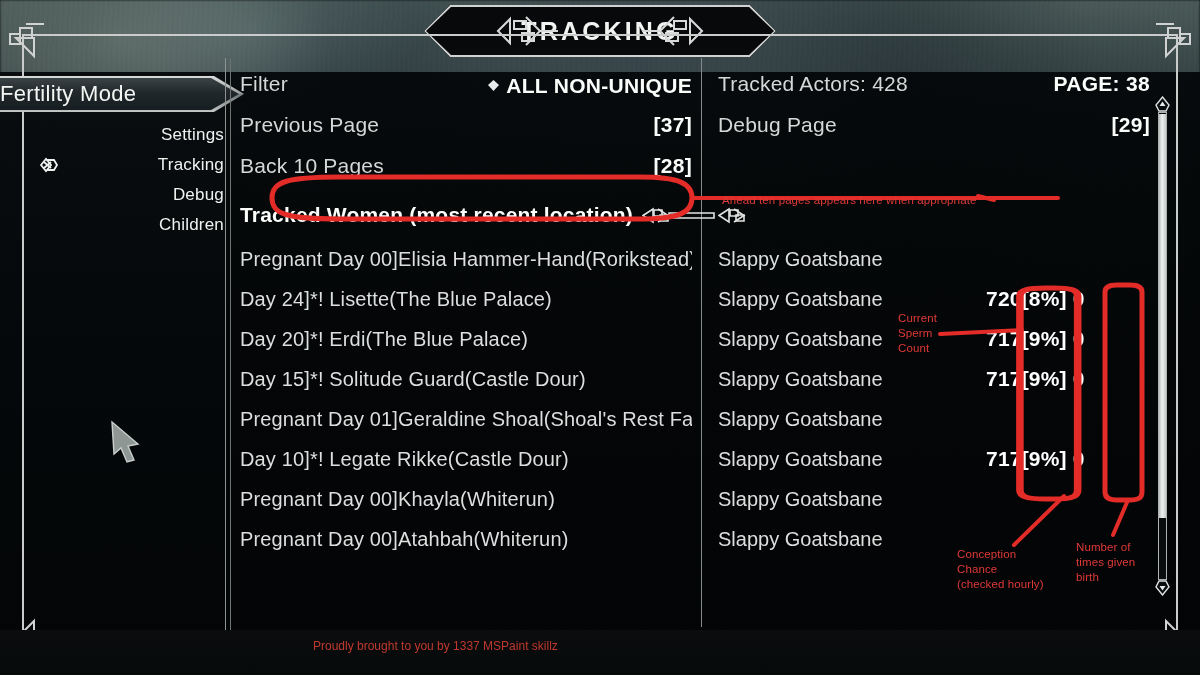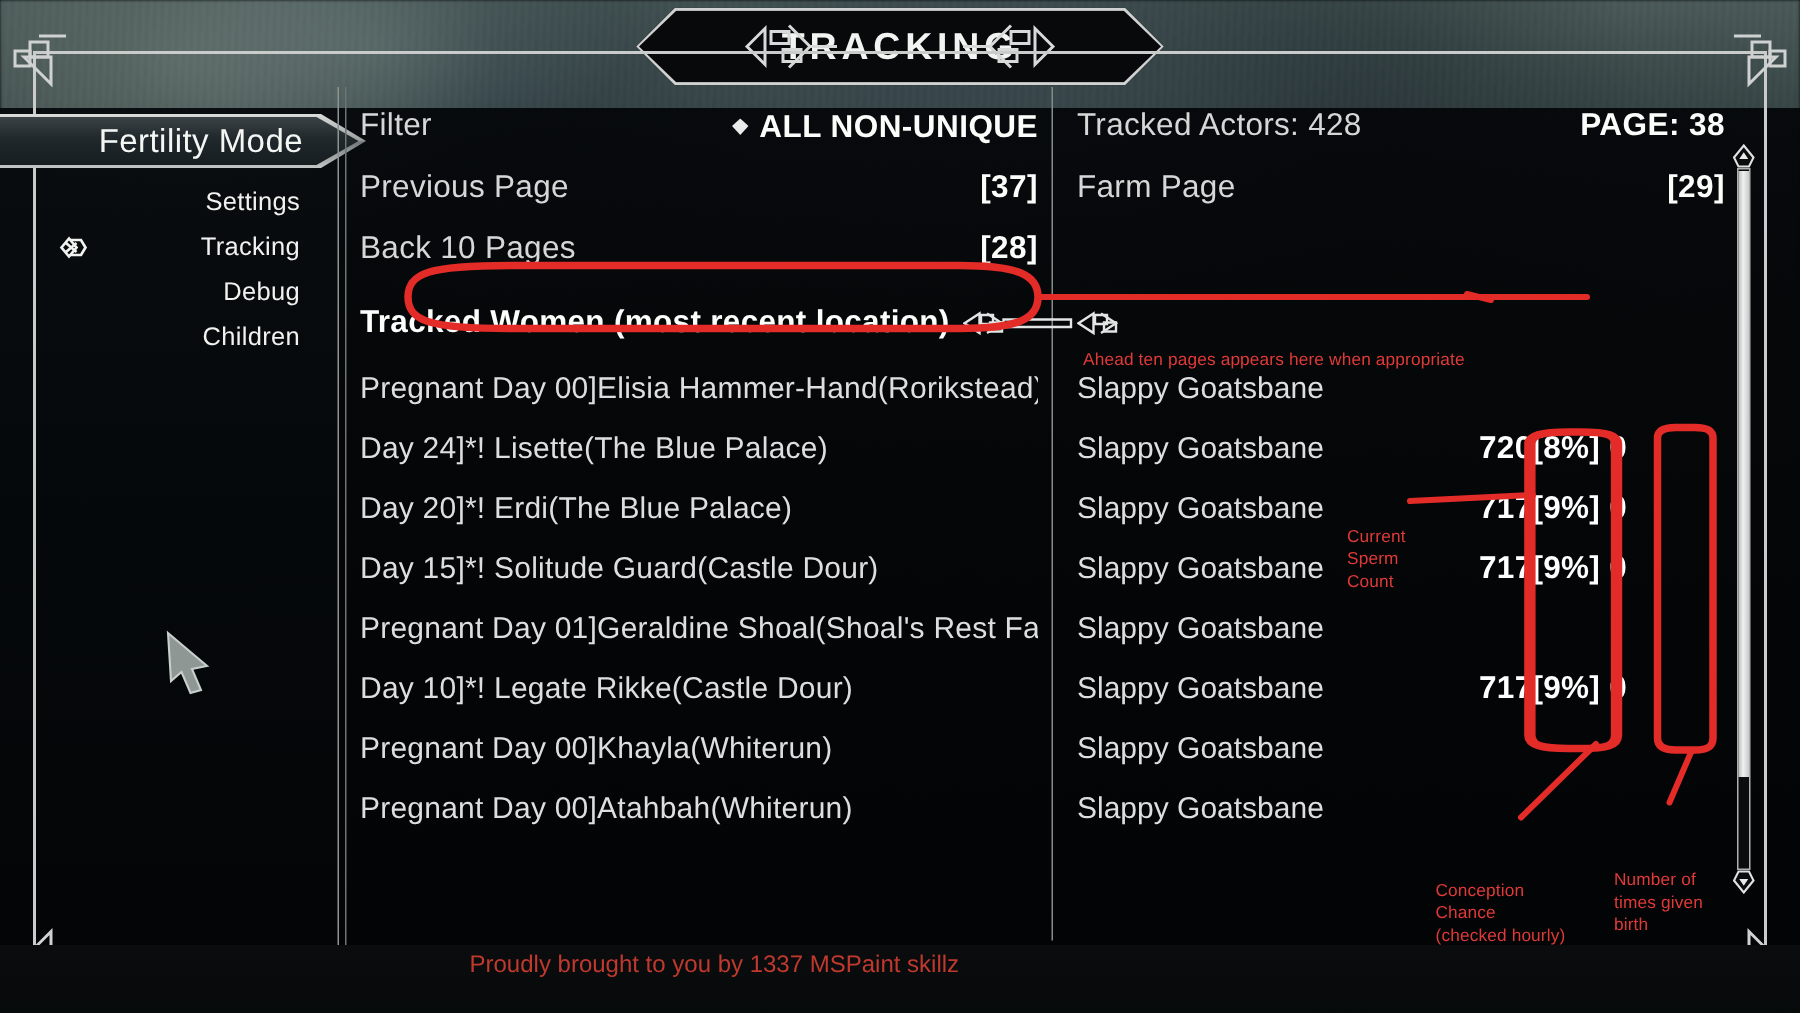--- a/index.html
+++ b/index.html
@@ -87,39 +87,39 @@
     font-family: "Liberation Sans", sans-serif;
   }
   .title-knot { position: absolute; top: 9px; width: 64px; height: 44px; }
   #title-knot-left  { left: 496px; }
   #title-knot-right { right: 496px; transform: scaleX(-1); }
 
   
   #sidebar { position: absolute; left: 24px; top: 72px; width: 200px; bottom: 45px; }
   #nav-tab {
     position: absolute; left: -24px; top: 4px; width: 244px; height: 36px;
-    display: flex; align-items: center; justify-content: flex-end;
+    display: flex; align-items: center; justify-content: flex-start;
     padding-right: 42px;
     background: linear-gradient(180deg,#d9dcda 0%, #9ea3a1 48%, #72787a 52%, #c3c7c5 100%);
     clip-path: polygon(0 0, 214px 0, 244px 50%, 214px 100%, 0 100%);
   }
   #nav-tab-inner{
     position:absolute; left:0; top:2px; width:240px; height:32px;
     background: linear-gradient(180deg,#3b4346 0%, #20282b 45%, #171d20 100%);
     clip-path: polygon(0 0, 211px 0, 239px 50%, 211px 100%, 0 100%);
   }
   #nav-tab-label {
     position: relative; z-index: 2;
     color: #f4f6f4; font-size: 22px; font-weight: 400; letter-spacing: .3px;
   }
   #nav-list { position: absolute; left: 0; top: 48px; width: 200px; text-align: right; }
   .nav-item {
     position: relative;
     color: #f0f2f0; font-size: 17px; line-height: 30px;
-    padding-right: 24px;
+    padding-right: 0;
     letter-spacing: .2px;
   }
   .nav-item.selected .nav-marker { display: block; }
   .nav-marker {
     display: none;
     position: absolute; left: 14px; top: 5px; width: 22px; height: 20px;
   }
   #cursor { position: absolute; left: 108px; top: 418px; width: 46px; height: 48px; }
 
   
@@ -158,21 +158,21 @@
   #col-left .data-row { width: 452px; }
 
   .rrow { display: flex; align-items: center; justify-content: flex-start; height: 40px; }
   .rname { font-size: 20px; color: #dcdfdd; width: 268px; flex: 0 0 auto; }
   .rnums { font-size: 21px; font-weight: 700; color: #ffffff; letter-spacing: .2px;
            white-space: pre; }
 
   
   .ann-text {
     position: absolute; color: #e03a38; font-size: 11.5px;
-    line-height: 14px; font-family: "Liberation Sans", sans-serif; letter-spacing: .1px; margin-top: 40px;
+    line-height: 14px; font-family: "Liberation Sans", sans-serif; letter-spacing: .1px;
   }
   svg.ann { position: absolute; left: 0; top: 0; width: 1200px; height: 675px; pointer-events: none; }
 
   
   #scrollbar { position: absolute; right: 30px; top: 96px; width: 16px; height: 500px; }
   #sb-track {
     position: absolute; left: 4px; top: 16px; width: 9px; height: 468px;
     background: #0a0d0e; border: 1px solid #aeb3b1;
   }
   #sb-thumb {
@@ -181,21 +181,21 @@
   }
   .sb-arrow { position: absolute; left: 1px; width: 15px; height: 17px; }
   #sb-up { top: 0; }
   #sb-down { bottom: 0; transform: scaleY(-1); }
 
   
   #footer-bar {
     position: absolute; left: 0; bottom: 0; width: 1200px; height: 45px;
     background: linear-gradient(180deg,#0a0c0d 0%, #070a0b 100%);
   }
-  #footer-note { position: absolute; left: 313px; bottom: 22px; color: #c0392f; font-size: 16px; }
+  #footer-note { position: absolute; left: 313px; bottom: 22px; color: #c0392f; font-size: 12px; }
 </style>
 </head>
 <body>
 
 <div id="bg"></div>
 <div id="panel-tint"></div>
 <div id="panel-tint-left"></div>
 
 <div id="titlebar">
   <div id="title-plate">
@@ -352,21 +352,21 @@
       <span>Tracked Actors:</span>
       <span>428</span>
     </span>
     <span class="kv-value">
       <span>PAGE:</span>
       <span>38</span>
     </span>
   </div>
 
   <div class="kv-row">
-    <span class="kv-label">Farm Page</span>
+    <span class="kv-label">Debug Page</span>
     <span class="kv-value">[29]</span>
   </div>
 
   <div style="height:41px"></div>
 
   <div class="section-head">
     <svg class="head-orn small" viewBox="0 0 30 17">
       <g fill="none" stroke="#e2e5e3" stroke-width="1.6">
         <path d="M1 8.5 L11 2 L11 15 Z"></path>
         <path d="M12 3 h8 v6 h-8 z"></path>

